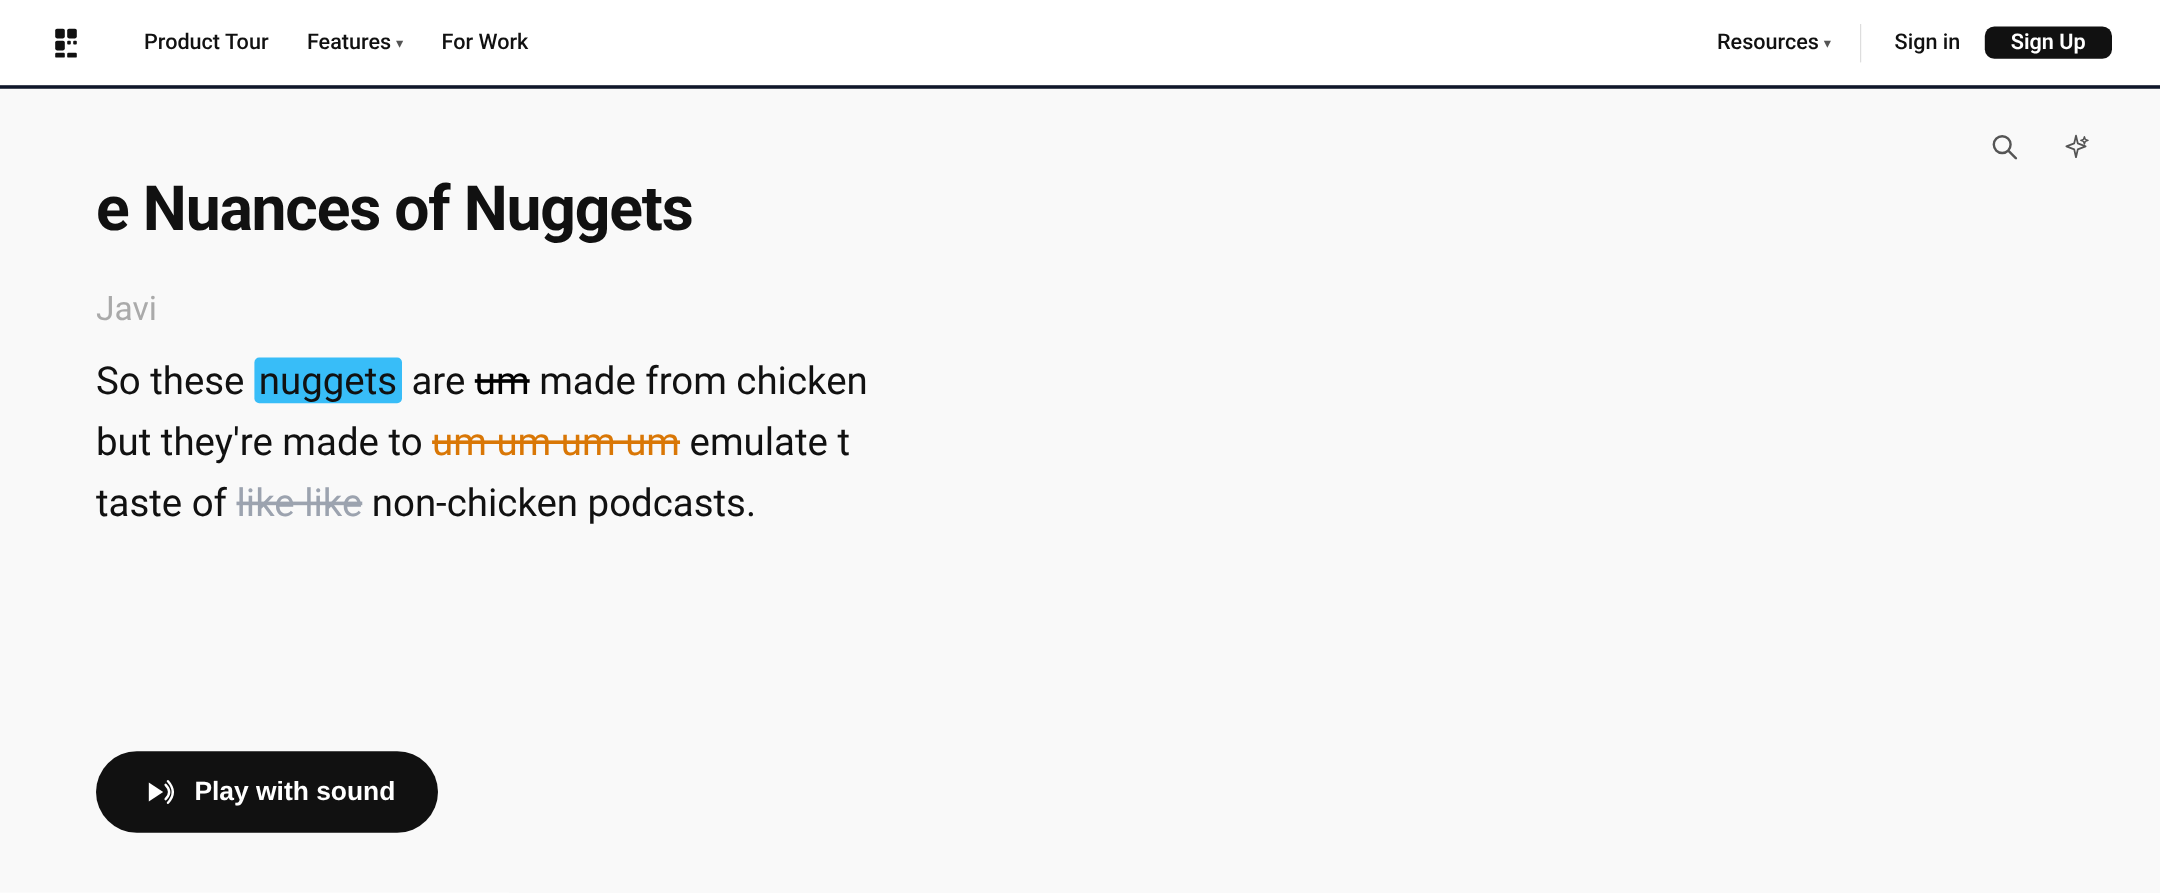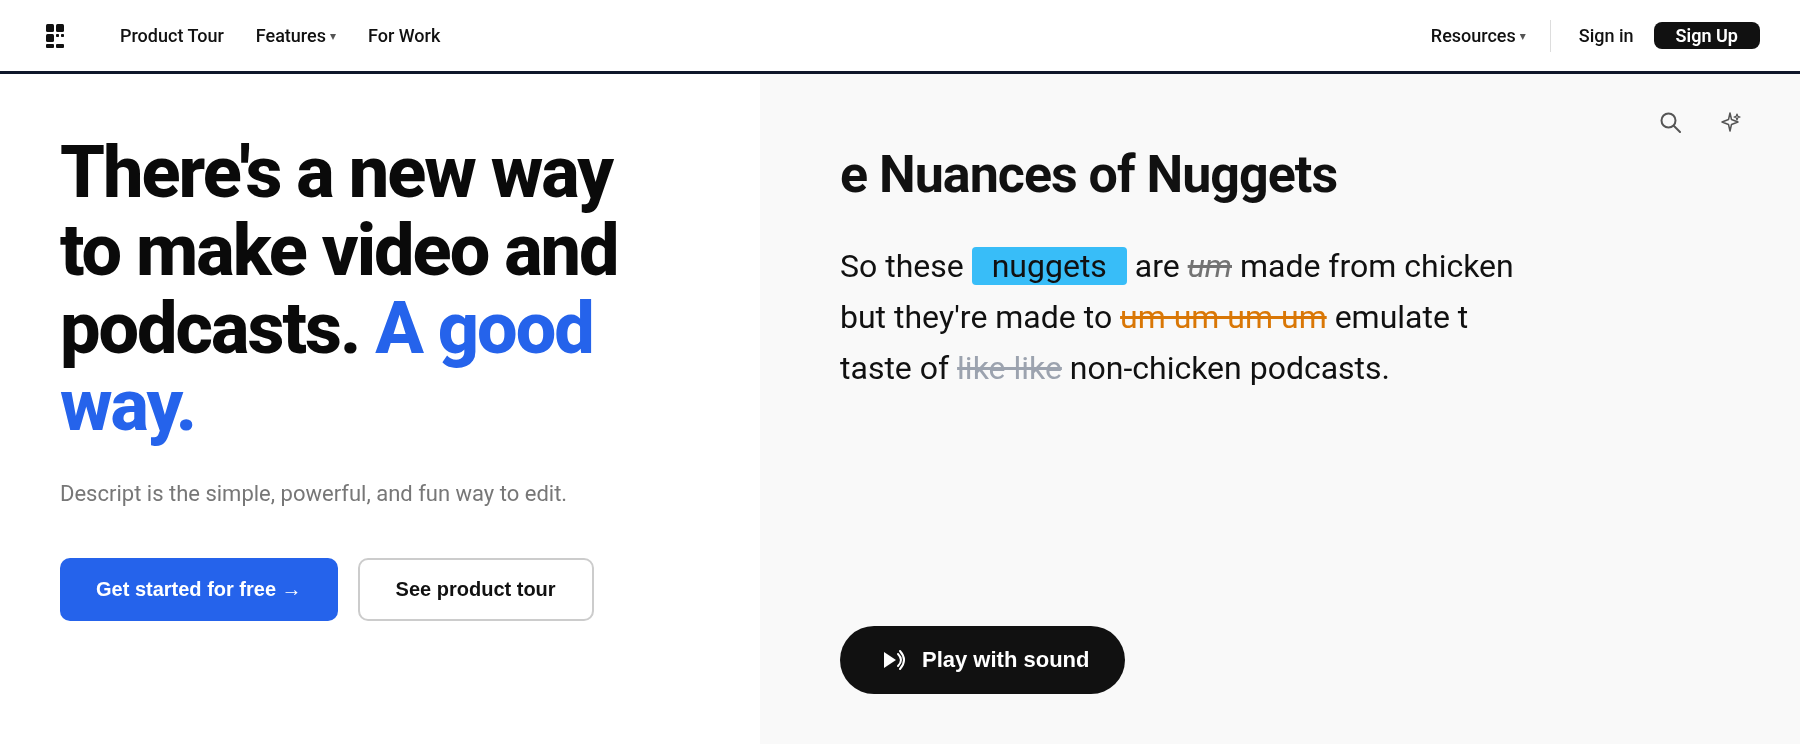--- a/index.html
+++ b/index.html
@@ -196,26 +196,25 @@
     .demo-text {
       font-size: 32px;
       color: #111;
       line-height: 1.6;
       font-weight: 400;
     }
     .highlight-blue {
       background: #38bdf8;
       color: #111;
       border-radius: 4px;
-      padding: 0 20px;
+      padding: 0 4px;
     }
     .strikethrough-orange {
       text-decoration: line-through;
-      color: #737373;
-      font-style: italic;
+      color: #000000;
     }
     .strikethrough-orange-multi {
       text-decoration: line-through;
       color: #d97706;
     }
     .strikethrough-gray {
       text-decoration: line-through;
       color: #9ca3af;
     }
     .demo-footer {
@@ -285,51 +284,41 @@
       <span class="chevron">▾</span>
     </div>
     <div class="nav-divider"></div>
     <div class="nav-item btn-signin">Sign in</div>
     <div class="btn-signup">Sign Up</div>
   </div>
 </nav>
 
 <div class="main">
 
-  <div class="hero-left">
-    <h1 class="hero-title">
-      There's a new way<br>to make video and<br>podcasts.
-      <span class="accent"> A good way.</span>
-    </h1>
-    <p class="hero-subtitle">Descript is the simple, powerful, and fun way to edit.</p>
-    <div class="hero-buttons">
-      <button class="btn-primary">Get started for free →</button>
-      <button class="btn-secondary">See product tour</button>
-    </div>
-  </div>
 
   <div class="hero-right">
 
     <div class="demo-search-icons">
       <div class="nav-icon-btn">
         <svg width="22" height="22" viewBox="0 0 22 22" fill="none">
           <circle cx="9.5" cy="9.5" r="7" stroke="#555" stroke-width="2"></circle>
           <line x1="15" y1="15" x2="21" y2="21" stroke="#555" stroke-width="2" stroke-linecap="round"></line>
         </svg>
       </div>
       <div class="nav-icon-btn">
         <svg width="22" height="22" viewBox="0 0 22 22" fill="none">
           <path d="M11 2L12.5 8.5L19 11L12.5 13.5L11 20L9.5 13.5L3 11L9.5 8.5L11 2Z" stroke="#555" stroke-width="1.5" stroke-linejoin="round"></path>
           <path d="M18 3L18.8 5.2L21 6L18.8 6.8L18 9L17.2 6.8L15 6L17.2 5.2L18 3Z" stroke="#555" stroke-width="1.2" stroke-linejoin="round"></path>
         </svg>
       </div>
     </div>
 
     <div class="demo-content">
       <div class="demo-title">e Nuances of Nuggets</div>
+      <div class="demo-speaker">Javi</div>
       <div class="demo-text">
         <span>So these </span><span class="highlight-blue">nuggets</span><span> are </span><span class="strikethrough-orange">um</span><span> made from chicken<br>but they're made to </span><span class="strikethrough-orange-multi">um um um um</span><span> emulate t<br>taste of </span><span class="strikethrough-gray">like like</span><span> non-chicken podcasts.</span>
       </div>
     </div>
 
     <div class="demo-footer">
       <button class="btn-play">
         <span class="play-icon">
           <svg width="28" height="28" viewBox="0 0 28 28" fill="none">
             <polygon points="6,6 6,22 18,14" fill="white"></polygon>

